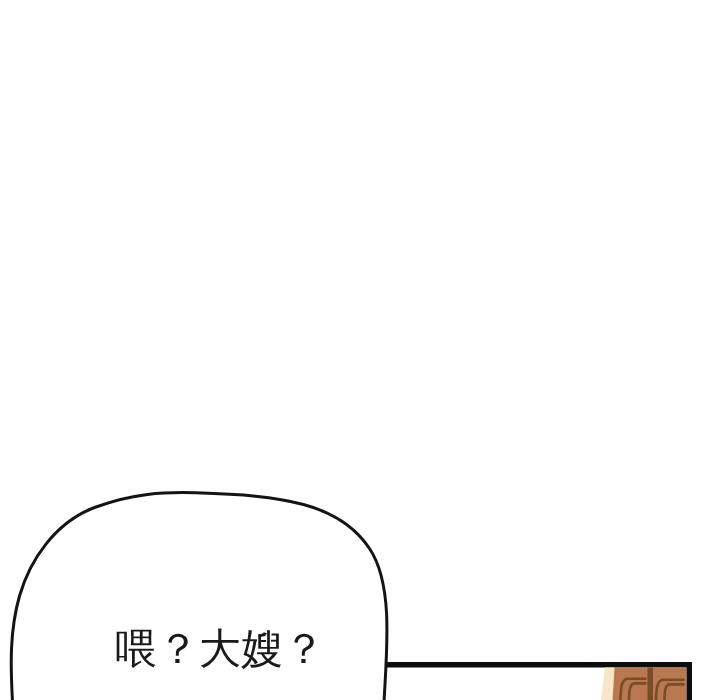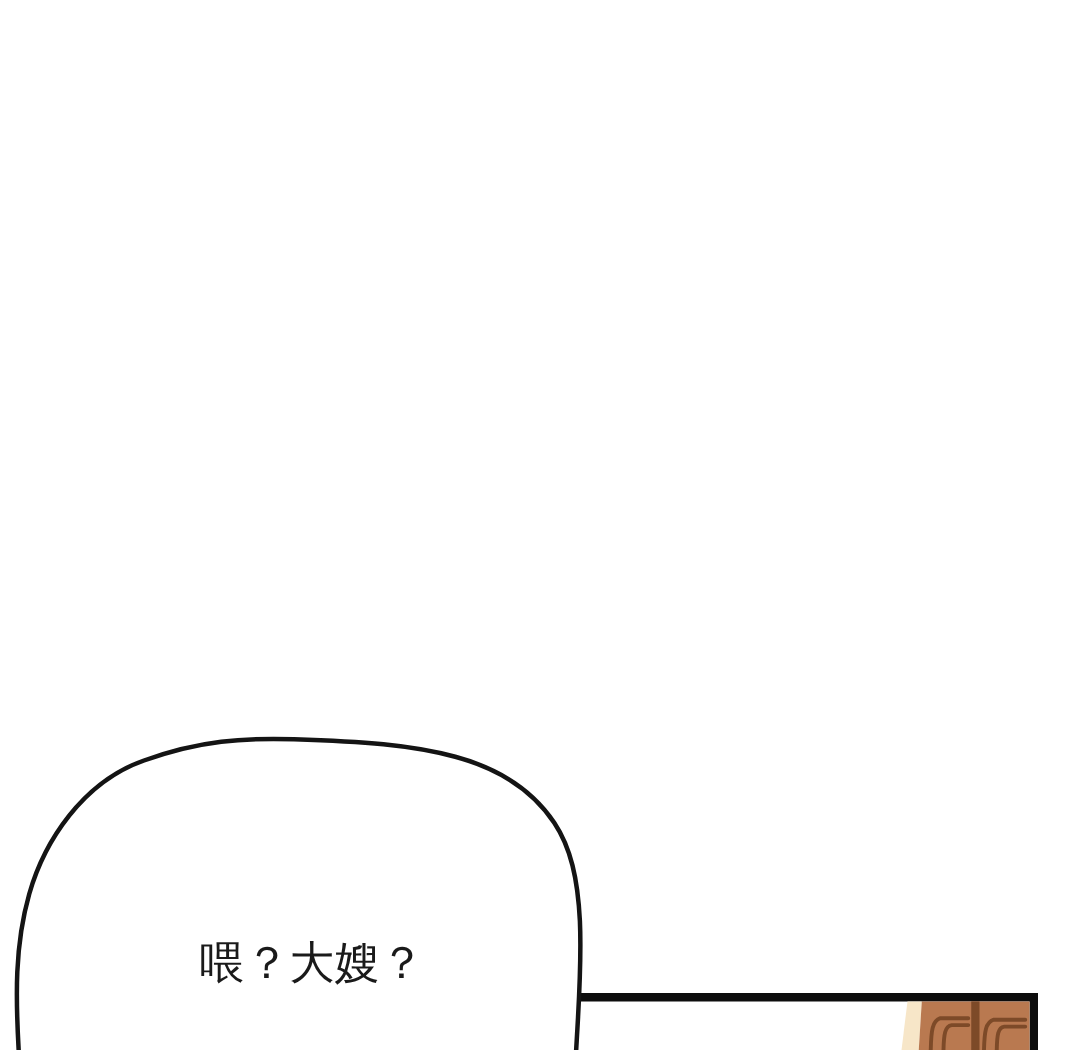--- a/index.html
+++ b/index.html
@@ -22,21 +22,21 @@
     left: 0;
     top: 0;
     display: block;
   }
   .bubble-text {
     position: absolute;
     left: 115px;
     top: 628px;
     width: 186px;
     text-align: center;
-    font-size: 30px;
+    font-size: 42px;
     line-height: 1.0;
     letter-spacing: 0px;
     font-weight: 400;
     white-space: nowrap;
     user-select: none;
   }
 </style>
 </head>
 <body>
 

